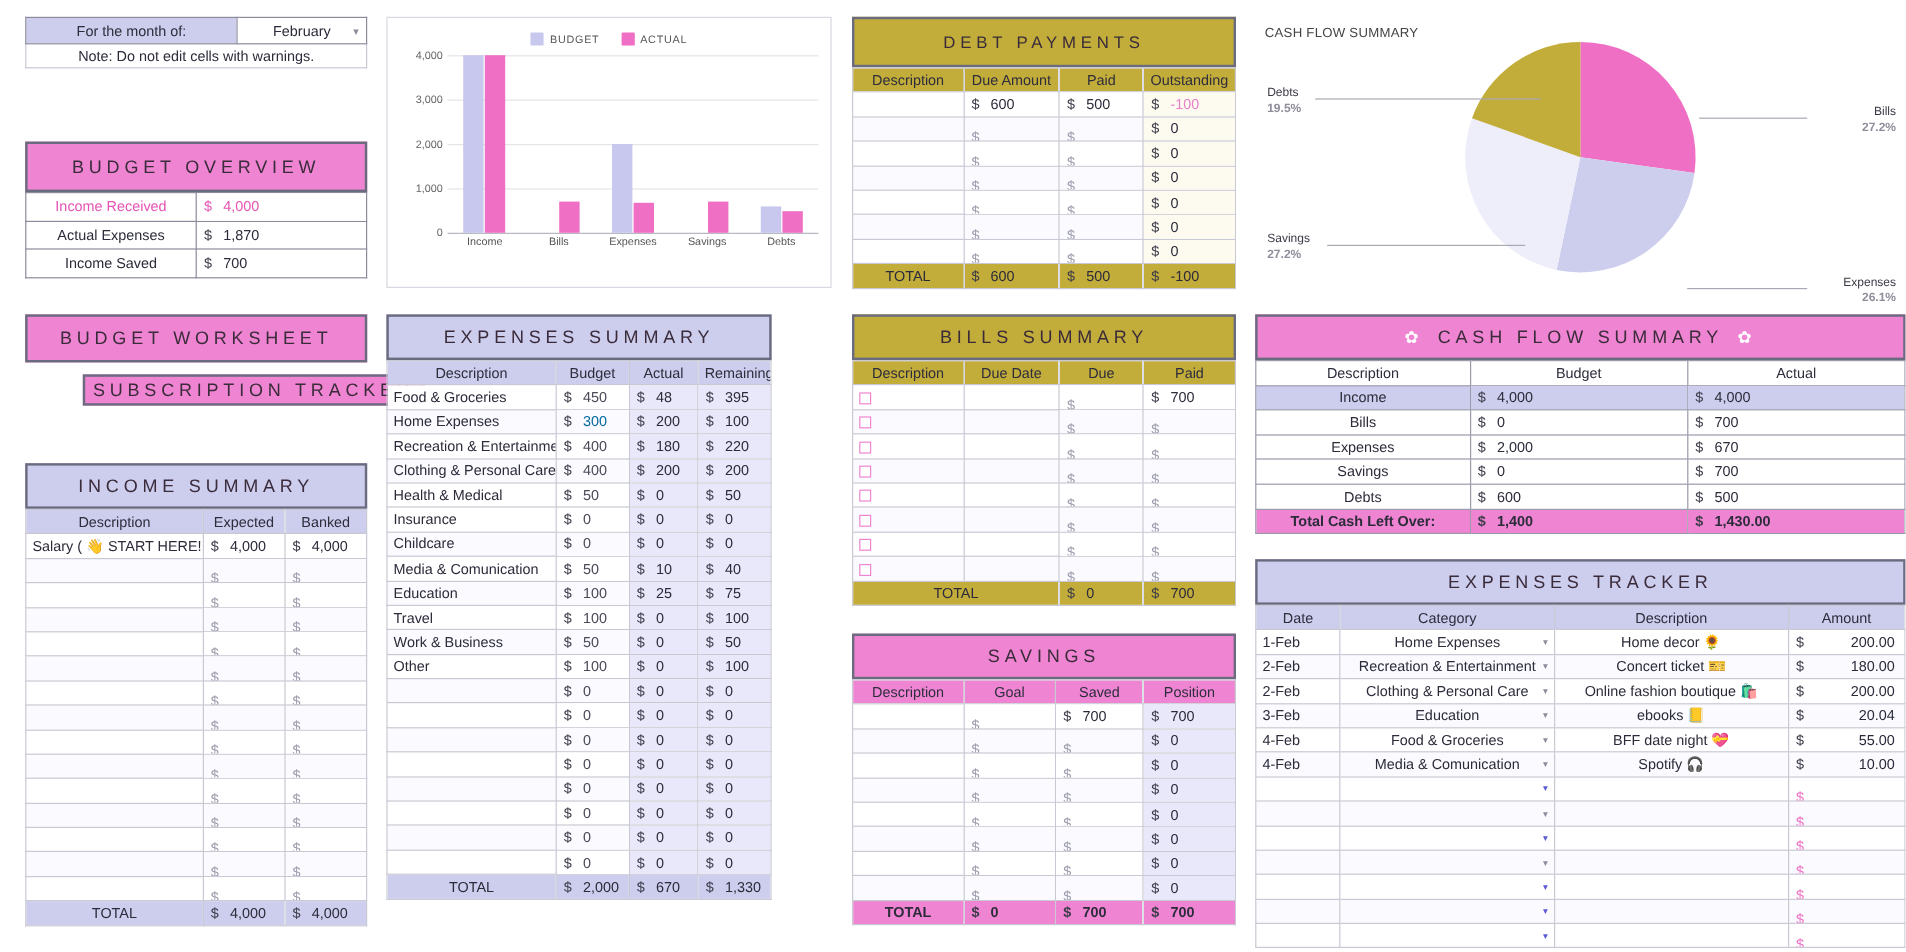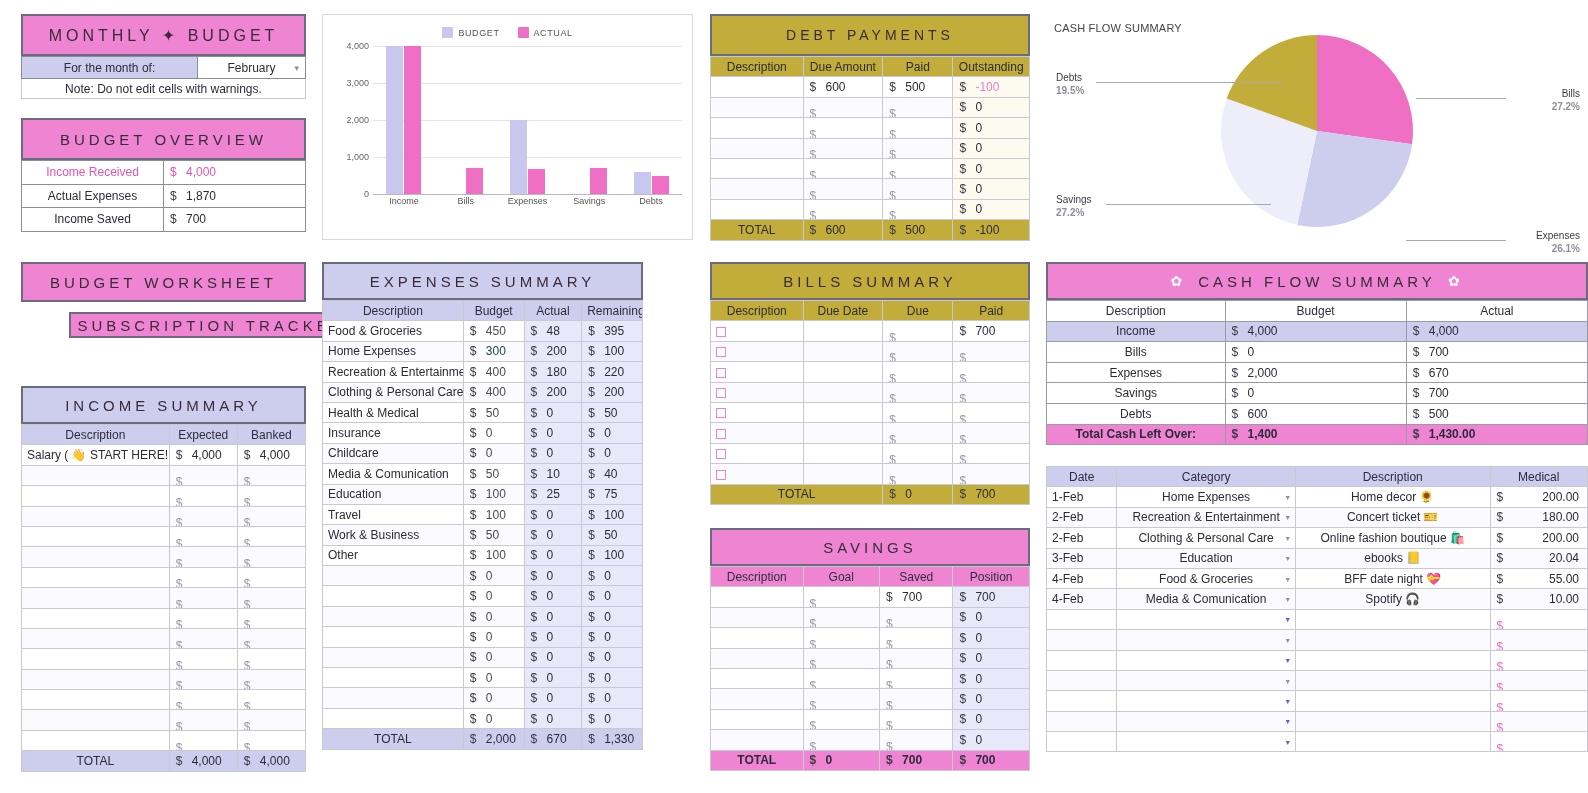--- a/index.html
+++ b/index.html
@@ -152,21 +152,20 @@
   .amt-cell { color: #2b2b3a; }
 
   .flower { color: #ffffff; font-size: 14px; }
 </style>
 </head>
 <body>
 
 <div class="page">
 
   <div class="block" id="monthly-budget">
-    <div class="banner pink">MONTHLY ✦ BUDGET</div>
     <table class="grid">
       <tbody>
           <tr class="row2">
         <td class="lav-cell" style="width:62%">For the month of:</td>
         <td class="dropdown-cell">
           <span>February</span>
           <span class="caret">▾</span>
         </td>
       </tr>
       <tr class="note">
@@ -478,21 +477,21 @@
             <td>Remaining</td>
           </tr>
           <tr>
             <td class="zebra-a">Food &amp; Groceries</td>
             <td class="money zebra-a filled" style="text-align:left;padding-left:22px"><span class="sym">$</span><span><span style="color:#4a4a58">450</span></span></td>
             <td class="money exp-actual filled" style="text-align:left;padding-left:22px"><span class="sym">$</span><span><span>48</span></span></td>
             <td class="money exp-remain filled" style="text-align:left;padding-left:22px"><span class="sym">$</span><span><span>395</span></span></td>
           </tr>
           <tr>
             <td class="zebra-b">Home Expenses</td>
-            <td class="money zebra-b filled" style="text-align:left;padding-left:22px"><span class="sym">$</span><span><span style="color:#14532d">300</span></span></td>
+            <td class="money zebra-b filled" style="text-align:left;padding-left:22px"><span class="sym">$</span><span><span style="color:#0369a1">300</span></span></td>
             <td class="money exp-actual filled" style="text-align:left;padding-left:22px"><span class="sym">$</span><span><span>200</span></span></td>
             <td class="money exp-remain filled" style="text-align:left;padding-left:22px"><span class="sym">$</span><span><span>100</span></span></td>
           </tr>
           <tr>
             <td class="zebra-a">Recreation &amp; Entertainment</td>
             <td class="money zebra-a filled" style="text-align:left;padding-left:22px"><span class="sym">$</span><span><span style="color:#4a4a58">400</span></span></td>
             <td class="money exp-actual filled" style="text-align:left;padding-left:22px"><span class="sym">$</span><span><span>180</span></span></td>
             <td class="money exp-remain filled" style="text-align:left;padding-left:22px"><span class="sym">$</span><span><span>220</span></span></td>
           </tr>
           <tr>
@@ -800,33 +799,34 @@
           <tr class="totalrow pink">
             <td style="text-align:center">Total Cash Left Over:</td>
             <td class="money  filled" style="text-align:left;padding-left:22px"><span class="sym">$</span><span><span>1,400</span></span></td>
             <td class="money  filled" style="text-align:left;padding-left:22px"><span class="sym">$</span><span><span>1,430.00</span></span></td>
           </tr>
         </tbody>
     </table>
   </div>
 
   <div class="block" id="expenses-tracker">
+    <div class="banner lav">EXPENSES TRACKER</div>
     <table class="grid">
       <colgroup>
           <col style="width:13%">
           <col style="width:33%">
           <col style="width:36%">
           <col style="width:18%">
         </colgroup>
       <tbody id="et-body">
           <tr class="colhead lav">
             <td>Date</td>
             <td>Category</td>
             <td>Description</td>
-            <td>Medical</td>
+            <td>Amount</td>
           </tr>
           <tr class="zebra-a">
             <td>1-Feb</td>
             <td class="cat-cell"><span>Home Expenses</span><span class="caret">▾</span></td>
             <td class="desc-cell">Home decor 🌻</td>
             <td class="money amt-cell filled"><span class="sym">$</span><span>200.00</span></td>
           </tr>
           <tr class="zebra-b">
             <td>2-Feb</td>
             <td class="cat-cell"><span>Recreation &amp; Entertainment</span><span class="caret">▾</span></td>

